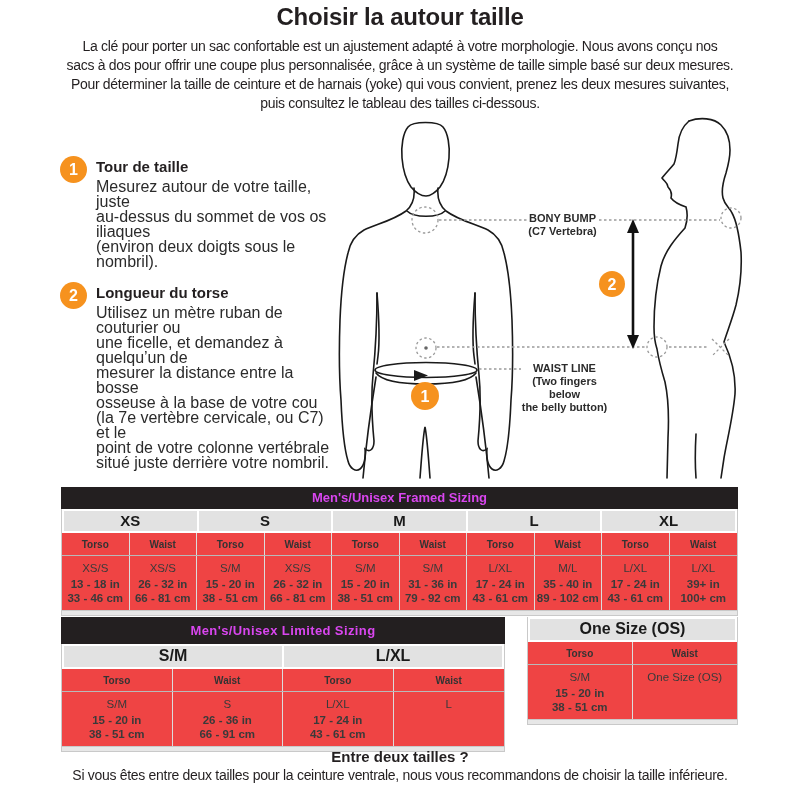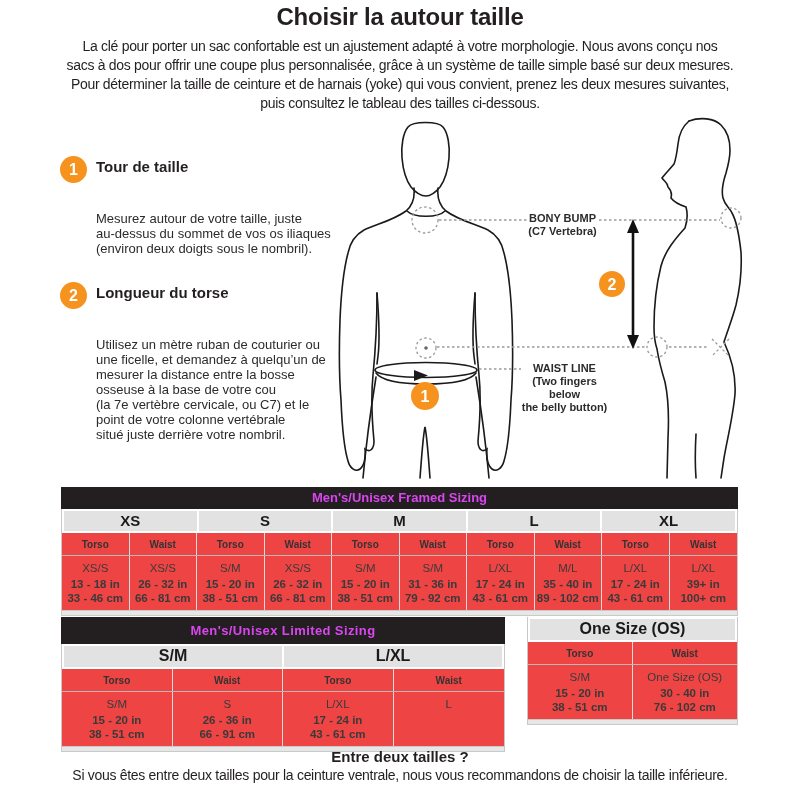--- a/index.html
+++ b/index.html
@@ -8,21 +8,21 @@
     font-family:"Liberation Sans","DejaVu Sans",sans-serif;color:#231f20;
   }
   .abs{position:absolute;}
   
   .page-title{left:0;top:3px;width:800px;text-align:center;font-size:24px;font-weight:bold;letter-spacing:-0.2px;}
   .intro{left:10px;top:37px;width:780px;text-align:center;font-size:14px;line-height:19px;letter-spacing:-0.3px;white-space:pre-line;}
   
   .step-circle{width:27px;height:27px;border-radius:50%;background:#F6921E;color:#fff;
     font-size:16px;font-weight:bold;text-align:center;line-height:27px;}
   .step-title{font-size:15px;font-weight:bold;}
-  .step-text{font-size:13px;line-height:15px;white-space:pre-line;color:#2b2b2b;margin-top:32px;}
+  .step-text{font-size:16px;line-height:15px;white-space:pre-line;color:#2b2b2b;}
   
   .diag-label{font-size:11px;font-weight:bold;text-align:center;line-height:13px;color:#2b2b2b;white-space:pre-line;}
   
   .sizing-table{position:absolute;}
   .st-bar{background:#231F20;color:#d946ef;font-weight:bold;text-align:center;}
   .t1 .st-bar{height:22px;line-height:22px;font-size:13px;}
   .t23 .st-bar{height:27px;line-height:27px;font-size:13px;letter-spacing:0.4px;}
   .st-body{border:1px solid #c9c9c9;border-top:none;background:#ef4444;}
   .st-sizes{display:grid;gap:2px;padding:2px;background:#fff;}
   .st-size{background:#E2E2E2;font-weight:bold;font-size:15px;text-align:center;padding:1px 0 2px;color:#1a1a1a;}
@@ -282,24 +282,20 @@
     <div class="st-data cols2">
       <div class="st-cell">
         <div class="cell-size">S/M</div>
         <div class="cell-meas">
             <div>15 - 20 in</div>
             <div>38 - 51 cm</div>
           </div>
       </div>
       <div class="st-cell">
         <div class="cell-size">One Size (OS)</div>
-        <div class="cell-meas">
-            <div>30 - 40 in</div>
-            <div>76 - 102 cm</div>
-          </div>
       </div>
     </div>
     <div class="st-strip"></div>
   </div>
 </div>
 
 <div class="abs footer-head">Entre deux tailles ?</div>
 <div class="abs footer-text">Si vous êtes entre deux tailles pour la ceinture ventrale, nous vous recommandons de choisir la taille inférieure.</div>
 
 </body></html>

